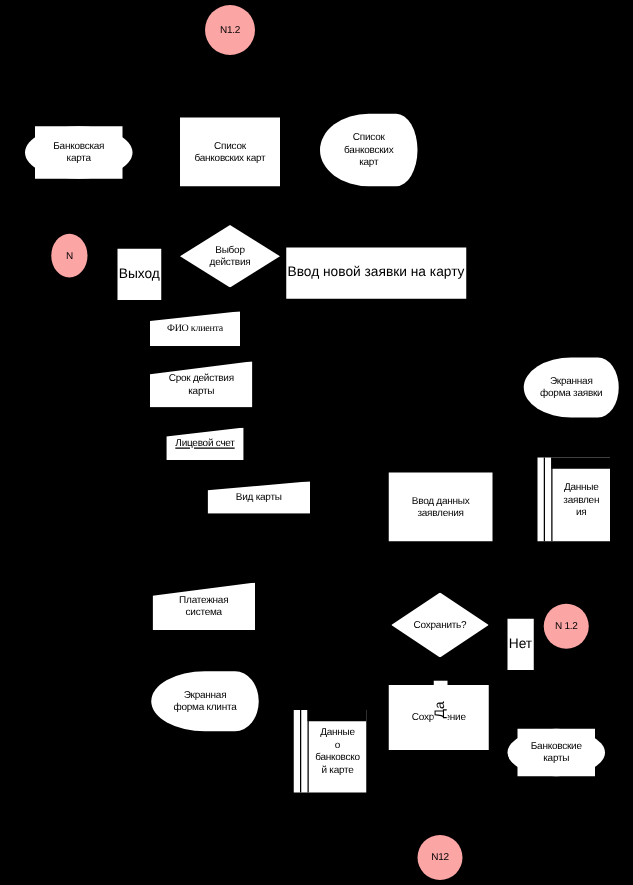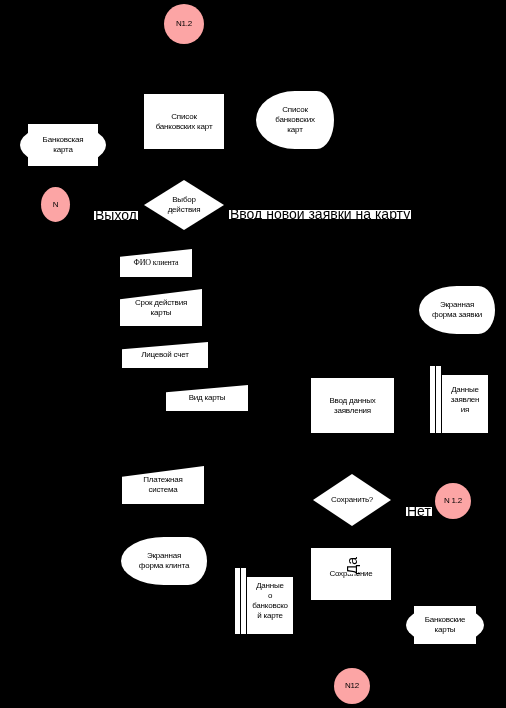--- a/index.html
+++ b/index.html
@@ -65,21 +65,20 @@
     position: absolute;
     inset: 0;
     background: #ffffff;
     clip-path: polygon(0% 28%, 100% 0%, 100% 100%, 0% 100%);
     z-index: 1;
   }
 
   
   .cyl {
     background: transparent;
-    margin-top: 23px;
   }
   .cyl .shape {
     position: absolute;
     inset: 0;
     background: #ffffff;
     border-radius: 50% / 50%;
     z-index: 1;
   }
   .cyl .shape::after {
     content: "";
@@ -152,26 +151,25 @@
   }
   .stored .lbl {
     margin-left: 12px;
   }
 
   
   .tag {
     position: absolute;
     background: #ffffff;
     color: #000000;
-    font-size: 14px;
+    font-size: 11px;
     line-height: 9px;
-    padding: 0 1px;
+    padding: 16px 1px;
     white-space: nowrap;
     z-index: 4;
-    margin-top: 12px;
   }
   .tag.vertical {
     writing-mode: vertical-rl;
     transform: rotate(180deg);
     line-height: 9px;
   }
 </style>
 </head>
 <body>
 
@@ -218,21 +216,21 @@
     <div class="shape"></div>
     <span class="lbl">ФИО клиента</span>
   </div>
 
   <div class="node trap" style="left:120px; top:289px; width:82px; height:37px;">
     <div class="shape"></div>
     <span class="lbl">Срок действия
 карты</span>
   </div>
 
-  <div class="node trap" style="left:122px; top:342px; width:86px; height:26px;">
+  <div class="node trap" style="left:133px; top:342px; width:62px; height:26px;text-decoration:underline;">
     <div class="shape"></div>
     <span class="lbl">Лицевой счет</span>
   </div>
 
   <div class="node trap" style="left:122px; top:385px; width:82px; height:26px;margin-left:44px;">
     <div class="shape"></div>
     <span class="lbl">Вид карты</span>
   </div>
 
 

